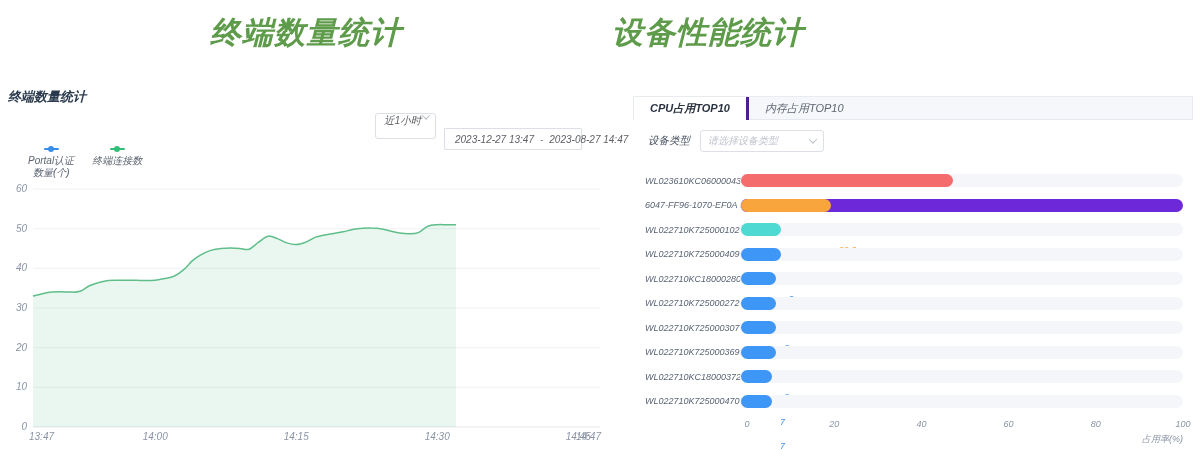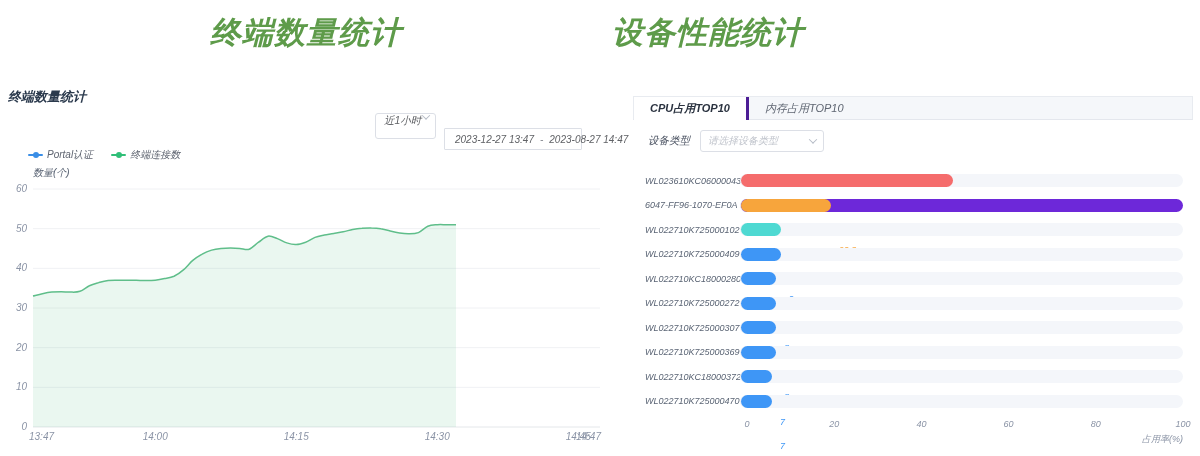--- a/index.html
+++ b/index.html
@@ -23,21 +23,21 @@
   .chev { width:6px; height:6px; border-right:1.3px solid #b6bcc6; border-bottom:1.3px solid #b6bcc6;
     transform:rotate(45deg) translate(-1px,-1px); flex:none; }
 
   .date-box { position:absolute; left:444px; top:128px; width:138px; height:22px;
     border:1px solid #dcdfe6; border-radius:1px; background:#fff; display:flex;
     align-items:center; gap:4px; padding:0 6px; cursor:pointer; }
   .date-box .dtxt { font-size:10px; color:#606266; white-space:nowrap; }
   .date-box .sep  { font-size:10px; color:#909399; padding:0 2px; }
 
   .legend { position:absolute; left:28px; top:148px; display:flex; gap:18px; align-items:center; }
-  .legend-item { display:flex; align-items:center; gap:4px; cursor:pointer; }
+  .legend-item { display:flex; align-items:center; gap:4px; cursor:pointer;flex-direction:column; }
   .legend-marker { position:relative; width:15px; height:2px; border-radius:1px; }
   .legend-marker::after { content:""; position:absolute; left:50%; top:50%;
     width:6px; height:6px; border-radius:50%; transform:translate(-50%,-50%);
     background:inherit; }
   .legend-label { font-size:10px; color:#5e6470; }
 
   .y-axis-title { position:absolute; left:33px; top:166px; font-size:10px; color:#5a6474; }
   #line-chart { position:absolute; left:0; top:160px; }
 
   

